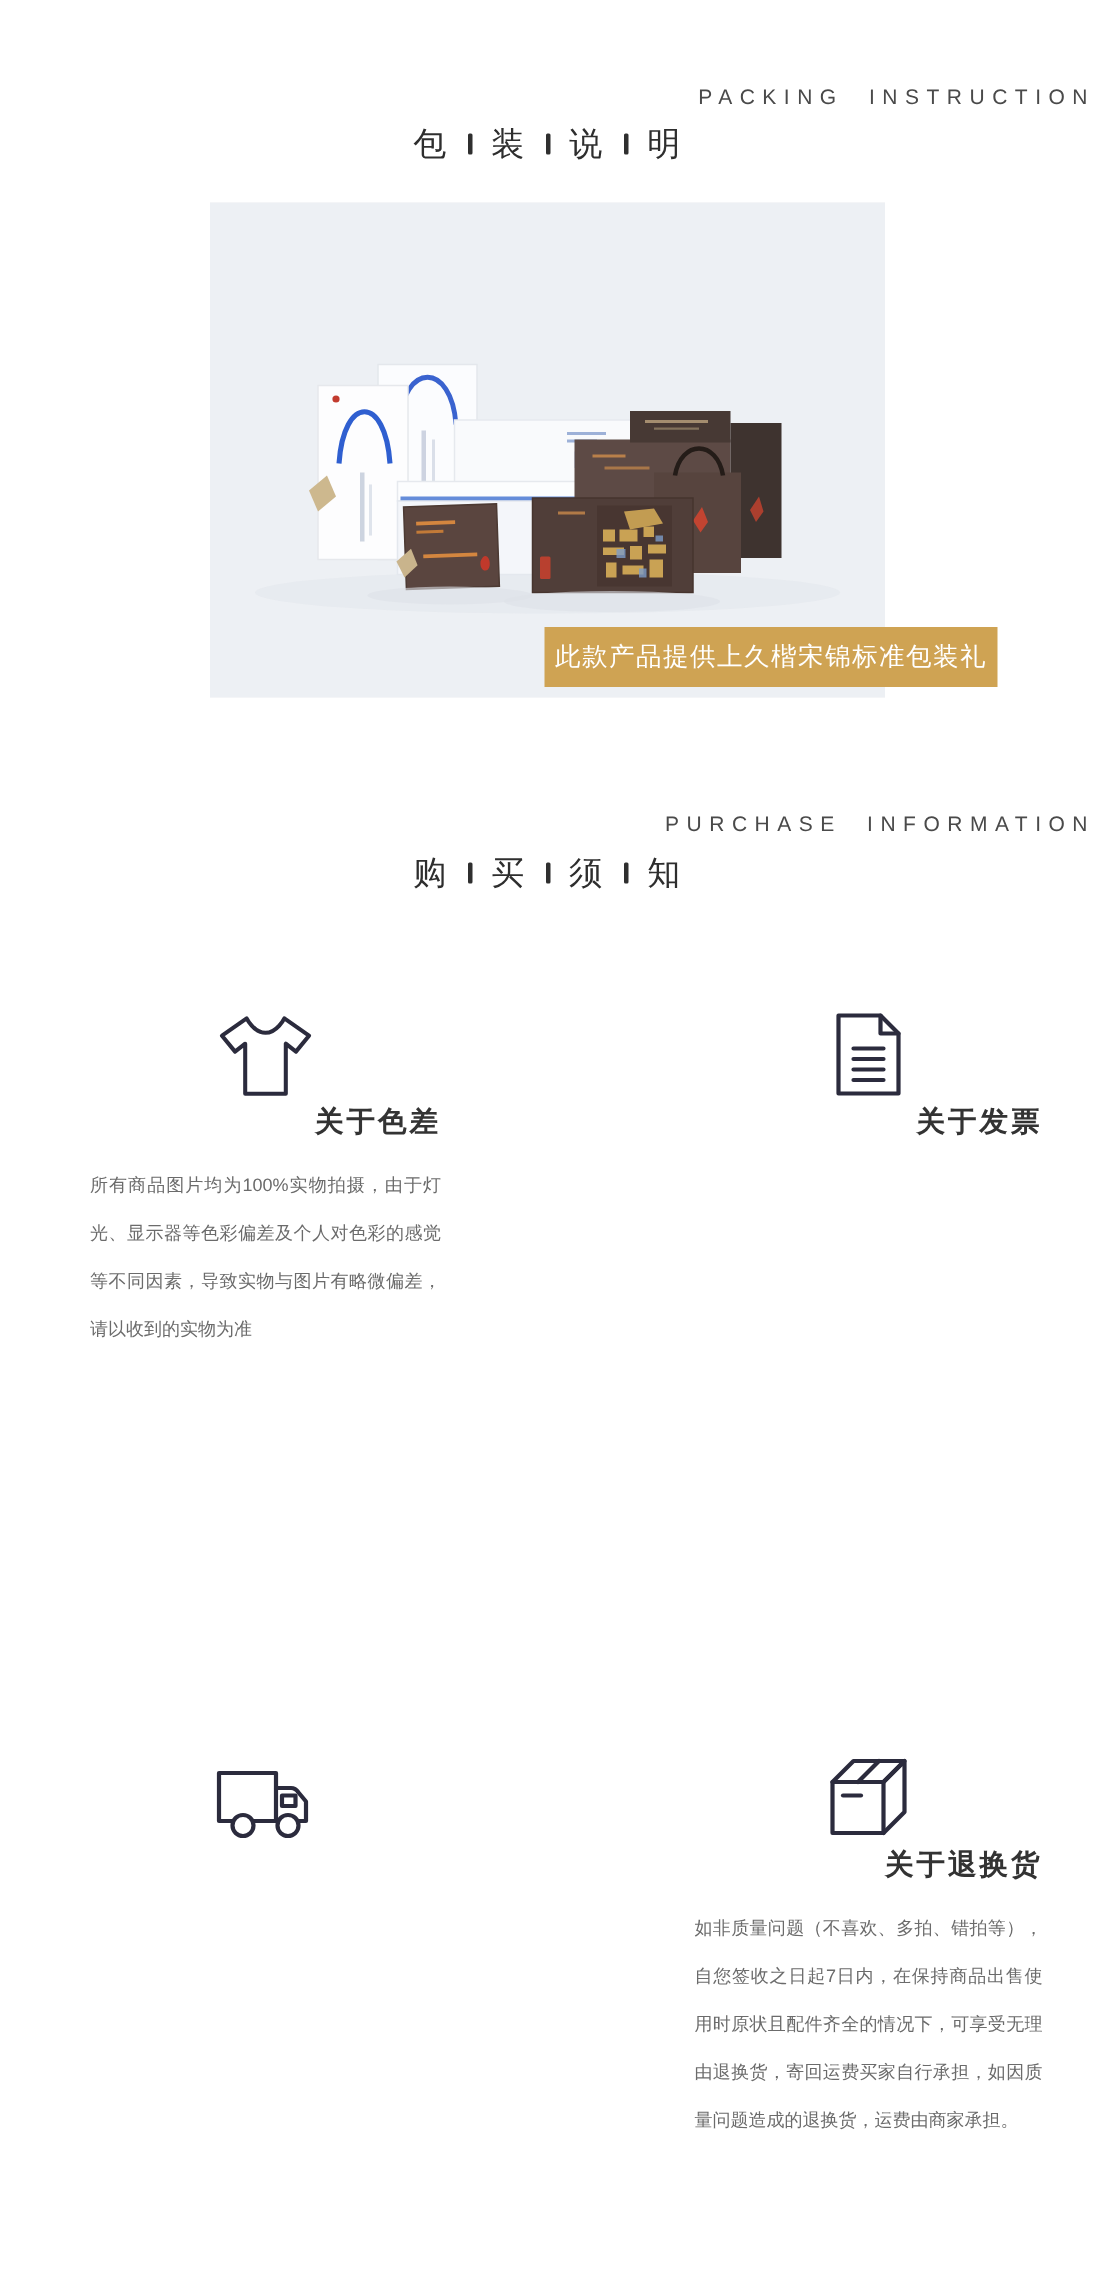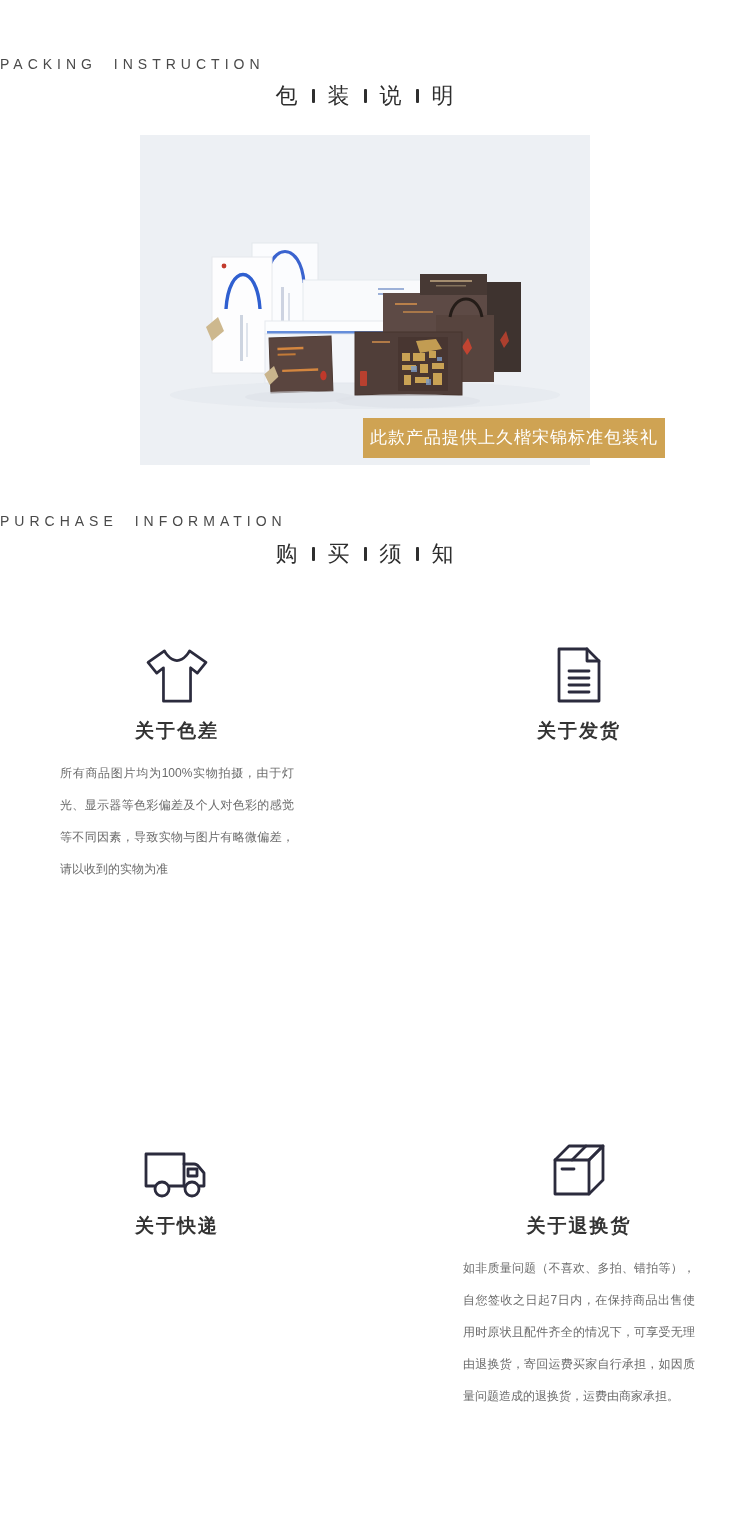--- a/index.html
+++ b/index.html
@@ -7,53 +7,53 @@
     --heading_text:#333333; --body_text:#6b6b6b; --title_text:#2e2e2e;
     --en_title_text:#4a4a4a; --photo_bg:#edf0f4;
   }
   *{margin:0;padding:0;box-sizing:border-box;}
   html,body{background:#fff;}
   body{
     width:730px;height:1522px;margin:0 auto;position:relative;overflow:hidden;
     font-family:"Liberation Sans","DejaVu Sans",sans-serif;
   }
   .en-title{
-    text-align:left;font-size:14px;letter-spacing:5px;word-spacing:8px;
+    text-align:right;font-size:14px;letter-spacing:5px;word-spacing:8px;
     color:var(--en_title_text);font-weight:400;
   }
   .cn-title{
     margin-top:9px;display:flex;align-items:center;justify-content:center;
     font-size:22px;color:var(--title_text);font-weight:500;letter-spacing:1px;
   }
   .cn-title .sep{
     display:inline-block;width:3px;height:14px;background:#2f2f2f;
     margin:0 13px;border-radius:1px;
   }
   .packing{padding-top:56px;}
   .photo-wrap{position:relative;margin-top:24px;height:330px;}
   .photo{position:absolute;left:140px;top:0;width:450px;height:330px;background:var(--photo_bg);}
   .photo svg{display:block;}
   .banner{
     position:absolute;left:363px;top:283px;width:302px;height:40px;
     background:var(--banner_bg);color:var(--banner_text);
     font-size:17px;line-height:40px;text-align:center;letter-spacing:1px;
   }
-  .purchase{padding-top:48px;}
+  .purchase{padding-top:76px;}
   .purchase .cn-title{margin-top:10px;}
   .sections{position:relative;margin-top:6px;height:880px;}
   .block{position:absolute;}
   .b1{left:60px;top:58px;width:234px;}
   .b2{left:463px;top:58px;width:232px;}
   .b3{left:256px;top:338px;width:220px;}
   .b4{left:60px;top:553px;width:234px;}
   .b5{left:463px;top:553px;width:232px;}
   .icon-box{height:72px;display:flex;align-items:flex-end;justify-content:center;}
   .icon-box svg{stroke:var(--icon_stroke);fill:none;stroke-width:2.8;stroke-linejoin:round;stroke-linecap:round;}
   .sec-title{
-    margin-top:13px;text-align:center;font-size:19px;font-weight:700;
+    margin-top:2px;text-align:right;font-size:19px;font-weight:700;
     color:var(--heading_text);letter-spacing:2px;
   }
   .sec-body{
     margin-top:13px;font-size:12px;line-height:32px;color:var(--body_text);
     text-align:justify;
   }
 </style>
 </head>
 <body>
 
@@ -178,35 +178,34 @@
     </div>
 
     <div class="block b2">
       <div class="icon-box">
         <svg width="48" height="60" viewBox="0 0 48 60">
           <path d="M4 4 h28 l12 12 v40 H4 z"></path>
           <path d="M32 4 v12 h12"></path>
           <path d="M14 26 h20 M14 33 h20 M14 40 h20 M14 47 h20"></path>
         </svg>
       </div>
-      <div class="sec-title">关于发货</div>
+      <div class="sec-title">关于发票</div>
     </div>
 
 
     <div class="block b4">
       <div class="icon-box">
         <svg width="66" height="50" viewBox="0 0 66 50">
           <path d="M2 4 h38 v32 H2 z"></path>
           <path d="M40 14 h10 q3 0 5 3 l5 6 v13 h-20"></path>
           <rect x="44" y="19" width="9" height="7"></rect>
           <circle cx="18" cy="39" r="7" fill="#fff"></circle>
           <circle cx="48" cy="39" r="7" fill="#fff"></circle>
         </svg>
       </div>
-      <div class="sec-title">关于快递</div>
     </div>
 
     <div class="block b5">
       <div class="icon-box">
         <svg width="60" height="62" viewBox="0 0 60 62">
           <path d="M6 22 h34 v34 H6 z"></path>
           <path d="M6 22 L20 8 H54 L40 22"></path>
           <path d="M40 22 L54 8 V42 L40 56"></path>
           <path d="M37 8 L23 22"></path>
           <path d="M13 31 h12"></path>

